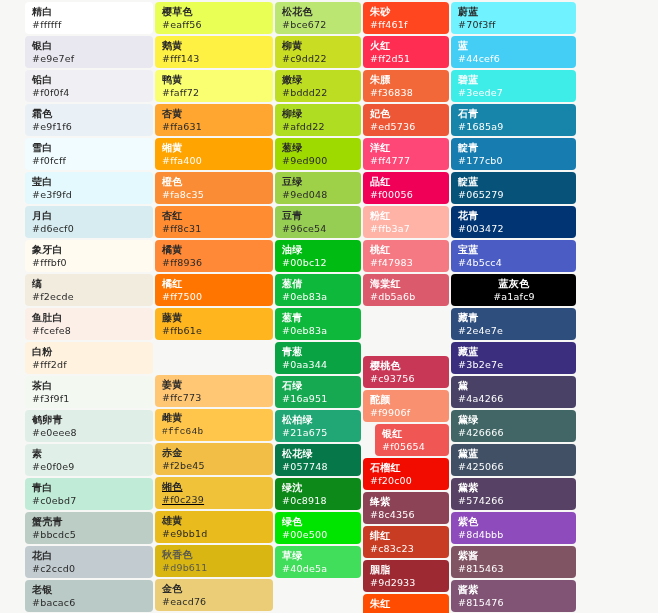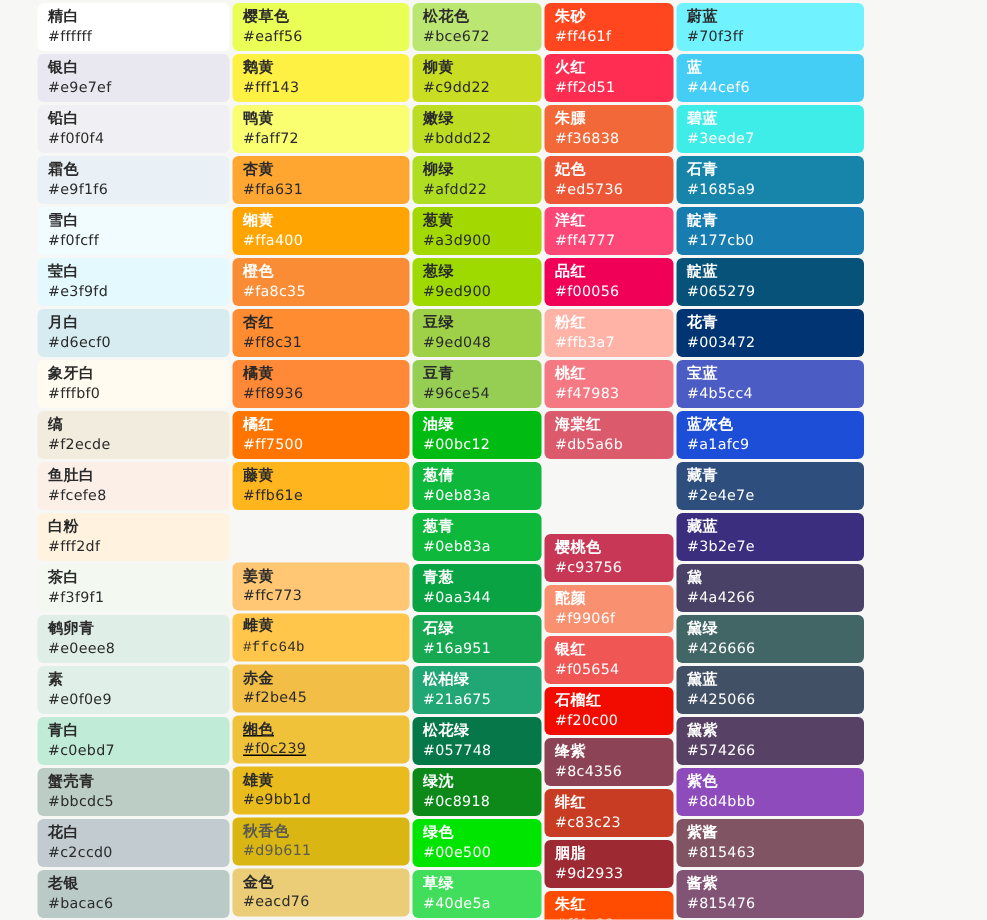--- a/index.html
+++ b/index.html
@@ -221,24 +221,20 @@
         <div class="swatch-hex dark-text">#c9dd22</div>
       </div>
       <div class="swatch" style="background: rgb(189, 221, 34);">
         <div class="swatch-name dark-text">嫩绿</div>
         <div class="swatch-hex dark-text">#bddd22</div>
       </div>
       <div class="swatch" style="background: rgb(175, 221, 34);">
         <div class="swatch-name dark-text">柳绿</div>
         <div class="swatch-hex dark-text">#afdd22</div>
       </div>
-      <div class="swatch" style="background: rgb(163, 217, 0);">
-        <div class="swatch-name dark-text">葱黄</div>
-        <div class="swatch-hex dark-text">#a3d900</div>
-      </div>
       <div class="swatch" style="background: rgb(158, 217, 0);">
         <div class="swatch-name dark-text">葱绿</div>
         <div class="swatch-hex dark-text">#9ed900</div>
       </div>
       <div class="swatch" style="background: rgb(158, 208, 72);">
         <div class="swatch-name dark-text">豆绿</div>
         <div class="swatch-hex dark-text">#9ed048</div>
       </div>
       <div class="swatch" style="background: rgb(150, 206, 84);">
         <div class="swatch-name dark-text">豆青</div>
@@ -323,21 +319,21 @@
         <div class="swatch-hex light-text">#db5a6b</div>
       </div>
       <div class="swatch" style="background: rgb(201, 55, 86); margin-top: 48px;">
         <div class="swatch-name light-text">樱桃色</div>
         <div class="swatch-hex light-text">#c93756</div>
       </div>
       <div class="swatch" style="background: rgb(249, 144, 111);">
         <div class="swatch-name light-text">酡颜</div>
         <div class="swatch-hex light-text">#f9906f</div>
       </div>
-      <div class="swatch" style="background: rgb(240, 86, 84);">
+      <div class="swatch" style="background: rgb(240, 86, 84); margin-left: 12px;">
         <div class="swatch-name light-text">银红</div>
         <div class="swatch-hex light-text">#f05654</div>
       </div>
       <div class="swatch" style="background: rgb(242, 12, 0);">
         <div class="swatch-name light-text">石榴红</div>
         <div class="swatch-hex light-text">#f20c00</div>
       </div>
       <div class="swatch" style="background: rgb(140, 67, 86);">
         <div class="swatch-name light-text">绛紫</div>
         <div class="swatch-hex light-text">#8c4356</div>
@@ -381,21 +377,21 @@
         <div class="swatch-hex light-text">#065279</div>
       </div>
       <div class="swatch" style="background: rgb(0, 52, 114);">
         <div class="swatch-name light-text">花青</div>
         <div class="swatch-hex light-text">#003472</div>
       </div>
       <div class="swatch" style="background: rgb(75, 92, 196);">
         <div class="swatch-name light-text">宝蓝</div>
         <div class="swatch-hex light-text">#4b5cc4</div>
       </div>
-      <div class="swatch" style="background: #1d4ed8;">
+      <div class="swatch" style="background: #000000; text-align: center;">
         <div class="swatch-name light-text">蓝灰色</div>
         <div class="swatch-hex light-text">#a1afc9</div>
       </div>
       <div class="swatch" style="background: rgb(46, 78, 126);">
         <div class="swatch-name light-text">藏青</div>
         <div class="swatch-hex light-text">#2e4e7e</div>
       </div>
       <div class="swatch" style="background: rgb(59, 46, 126);">
         <div class="swatch-name light-text">藏蓝</div>
         <div class="swatch-hex light-text">#3b2e7e</div>

